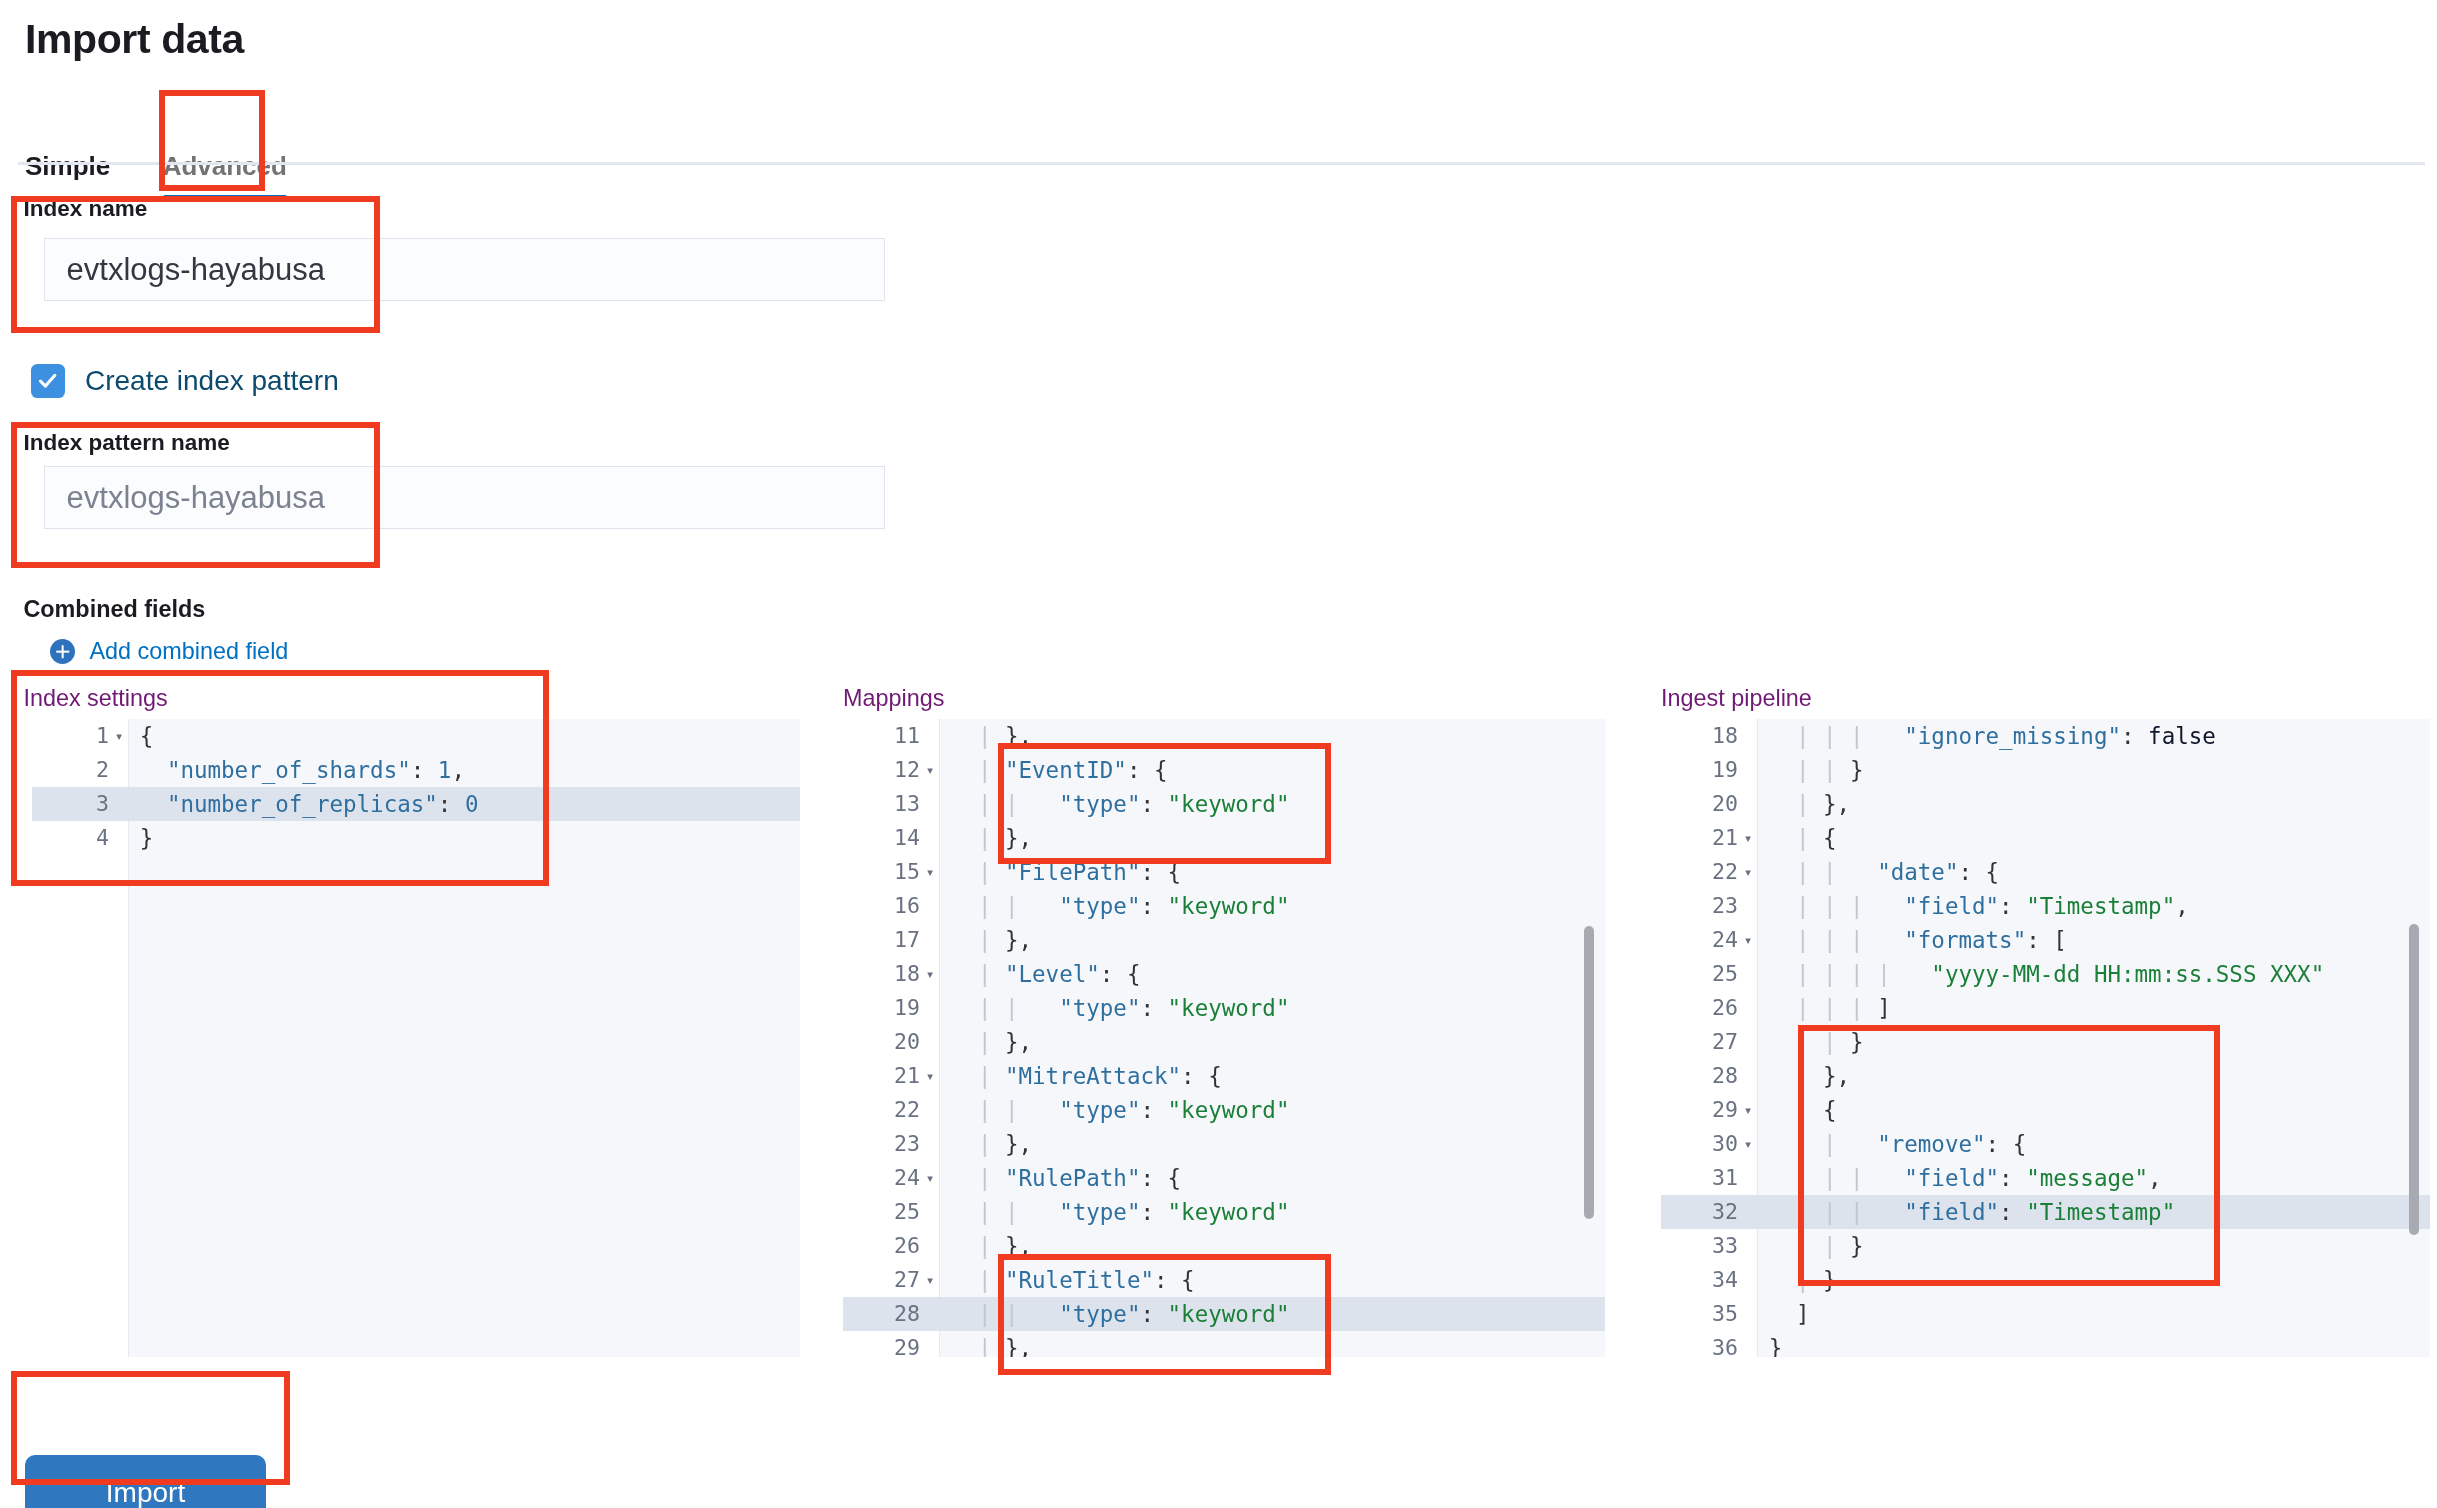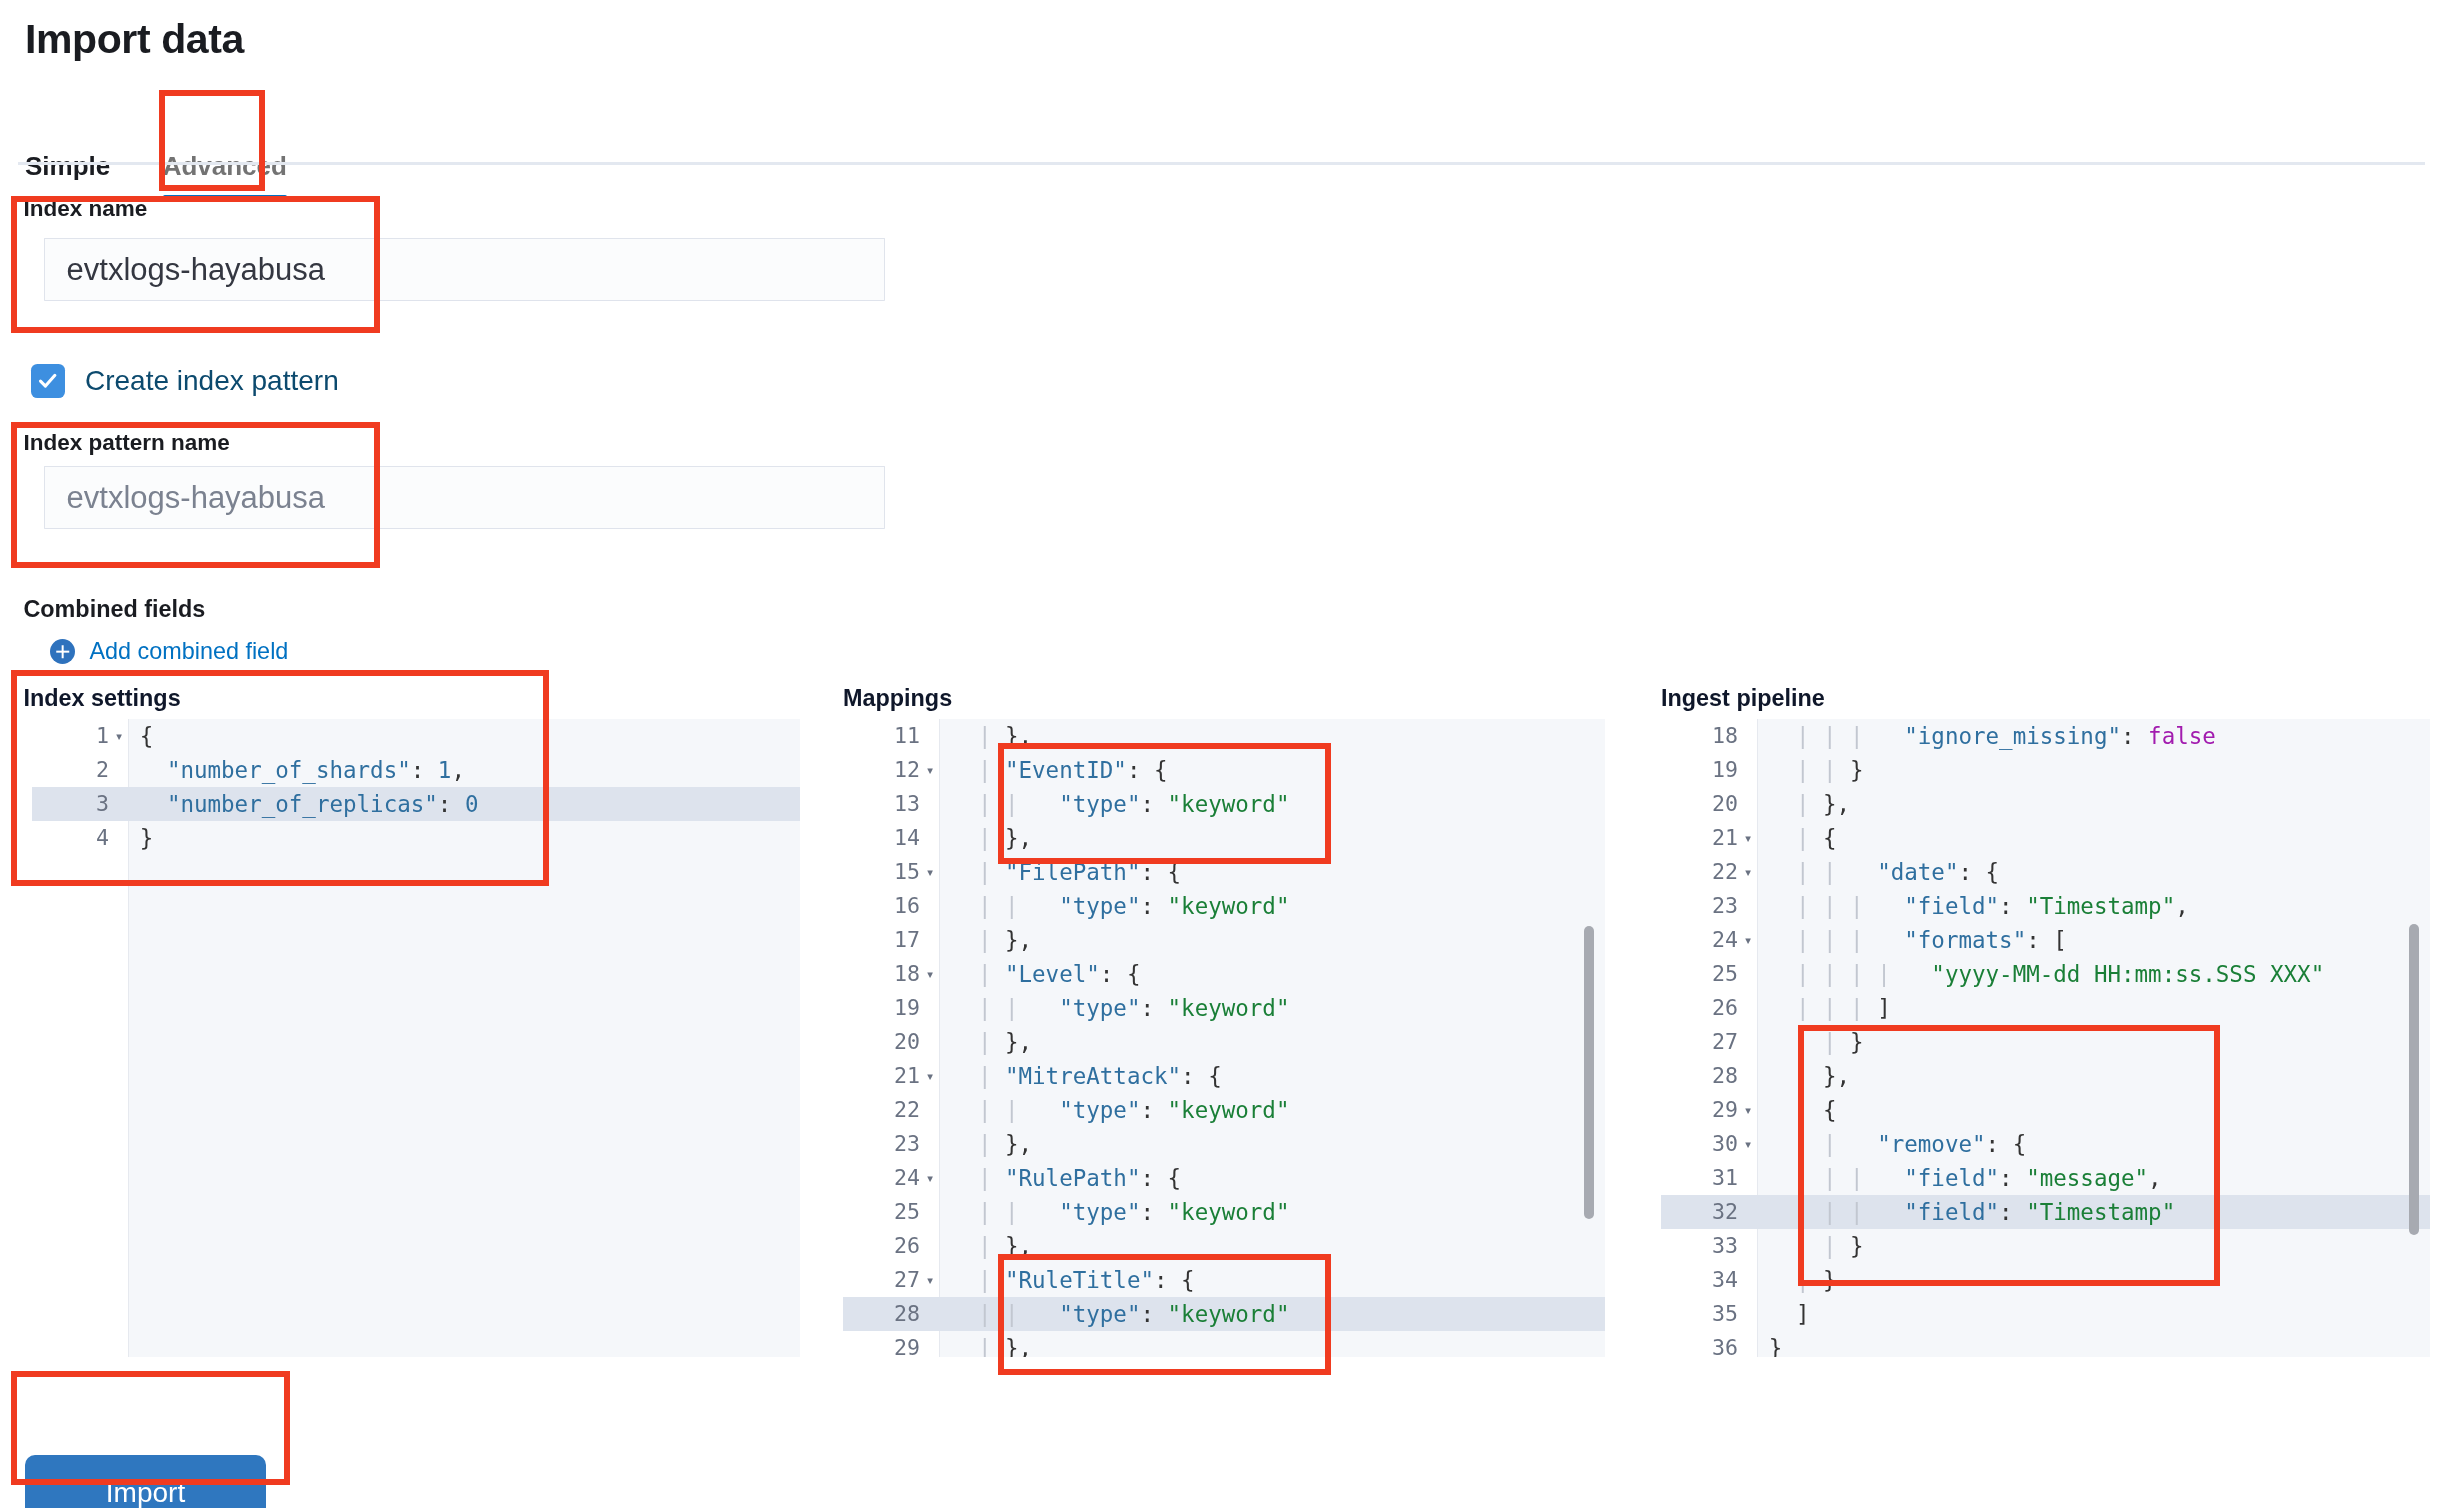--- a/index.html
+++ b/index.html
@@ -142,22 +142,22 @@
     margin-left: 14.4px;
     font-size: 23.4px;
     color: #0071c2;
     font-weight: 500;
   }
 
   
   .panel-title {
     position: absolute;
     font-size: 23.4px;
-    font-weight: bold;
-    color: #0f172a;
+    font-weight: normal;
+    color: #701a75;
   }
   .editor {
     position: absolute;
     background: #f5f7fa;
     overflow: hidden;
     font-family: "DejaVu Sans Mono", monospace;
   }
   .editor .gutter-bg {
     position: absolute;
     left: 0; top: 0; bottom: 0;
@@ -196,21 +196,21 @@
   }
   .ed-row .code {
     display: inline-block;
     margin-left: 10.8px;
     vertical-align: top;
     color: #343741;
   }
   .tok-key  { color: #2f6f9f; }
   .tok-str  { color: #1a7f37; }
   .tok-num  { color: #2f6f9f; }
-  .tok-bool { color: #a21caf; }
+  .tok-bool { color: #0f172a; }
   .tok-pun  { color: #333333; }
   .tok-ind  { color: #c2c7d0; }
 
   .scrollbar {
     position: absolute;
     width: 10px;
     border-radius: 5.4px;
     background: #a7aab1;
     z-index: 5;
     cursor: pointer;

